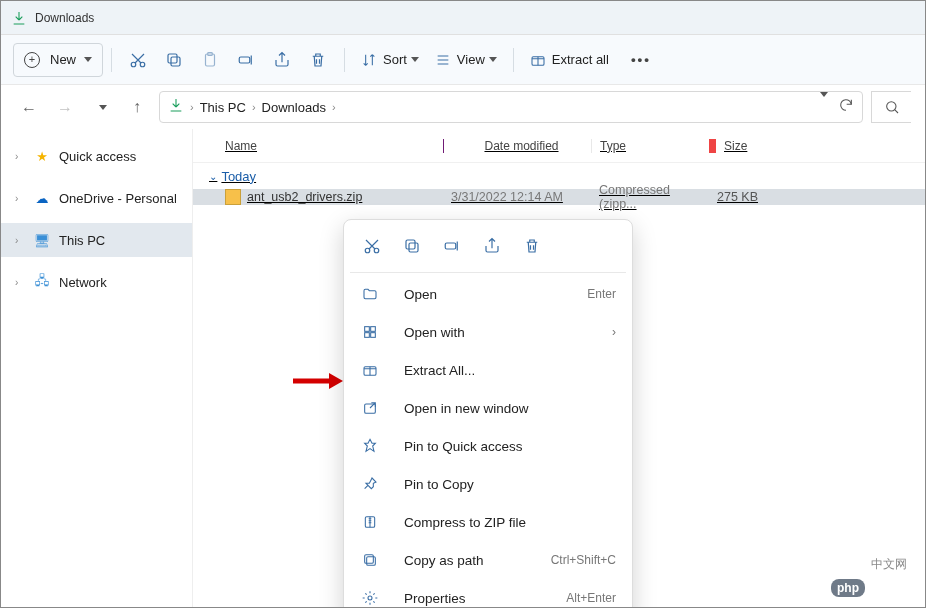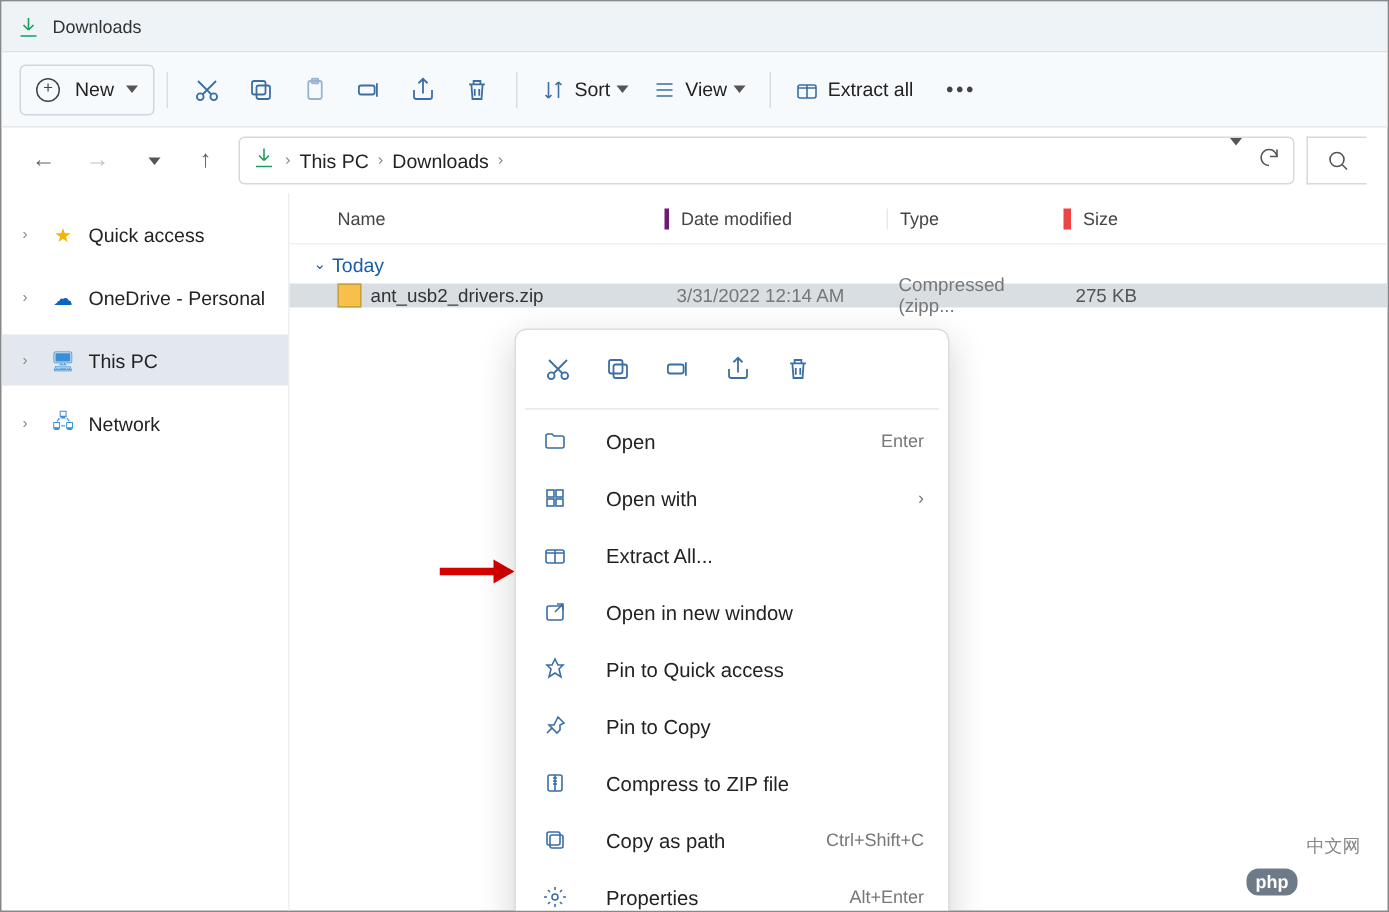--- a/index.html
+++ b/index.html
@@ -30,26 +30,26 @@
 .search-box { width:40px; height:32px; border-left:1px solid #d8d8d8; border-top:1px solid #d8d8d8; border-bottom:1px solid #d8d8d8; border-right:none; display:flex; align-items:center; justify-content:center; color:#555; }
 
 
 .body { display:flex; height: calc(608px - 34px - 50px - 44px); }
 .sidebar { width:192px; border-right:1px solid #eee; padding-top:10px; }
 .side-item { display:flex; align-items:center; height:34px; padding-left:14px; font-size:13px; color:#222; gap:8px; cursor:pointer; }
 .side-item.selected { background:#e2e8ee; }
 .side-caret { width:10px; color:#888; font-size:10px; }
 .side-icon { width:18px; height:18px; display:flex; align-items:center; justify-content:center; }
 
-.content { flex:1; position:relative; }
+.content { flex:1; position:relative;text-decoration:underline; }
 .headers { display:flex; height:34px; align-items:center; font-size:12px; color:#444; border-bottom:1px solid #f0f0f0; }
 .col-name { width:250px; padding-left:32px; }
-.col-date { width:148px; border-left:3px solid #701a75; padding-left:8px; }
+.col-date { width:148px; border-left:1px solid #701a75; padding-left:8px;text-align:center; }
 .col-type { width:118px; border-left:1px solid #e8e8e8; padding-left:8px; }
-.col-size { width:80px; border-left:5px solid #ef4444; padding-left:8px; }
+.col-size { width:80px; border-left:7px solid #ef4444; padding-left:8px; }
 
 .group-hdr { display:flex; align-items:center; height:26px; padding-left:16px; font-size:13px; color:#1a5da8; gap:4px; }
 .file-row { display:flex; align-items:center; height:16px; background:#d9dee3; font-size:12.5px; color:#333; }
 .file-row .fname { width:250px; padding-left:32px; display:flex; align-items:center; gap:6px; }
 .file-row .fdate { width:148px; padding-left:8px; color:#777; }
 .file-row .ftype { width:118px; padding-left:8px; color:#777; }
 .file-row .fsize { width:80px; padding-left:8px; text-align:left; padding-right:12px; color:#555; }
 
 
 .ctx-menu { position:absolute; left:342px; top:218px; width:290px; background:#fff; border:1px solid #ddd; border-radius:8px; box-shadow:0 8px 24px rgba(0,0,0,0.18); padding:6px; z-index:100; }

